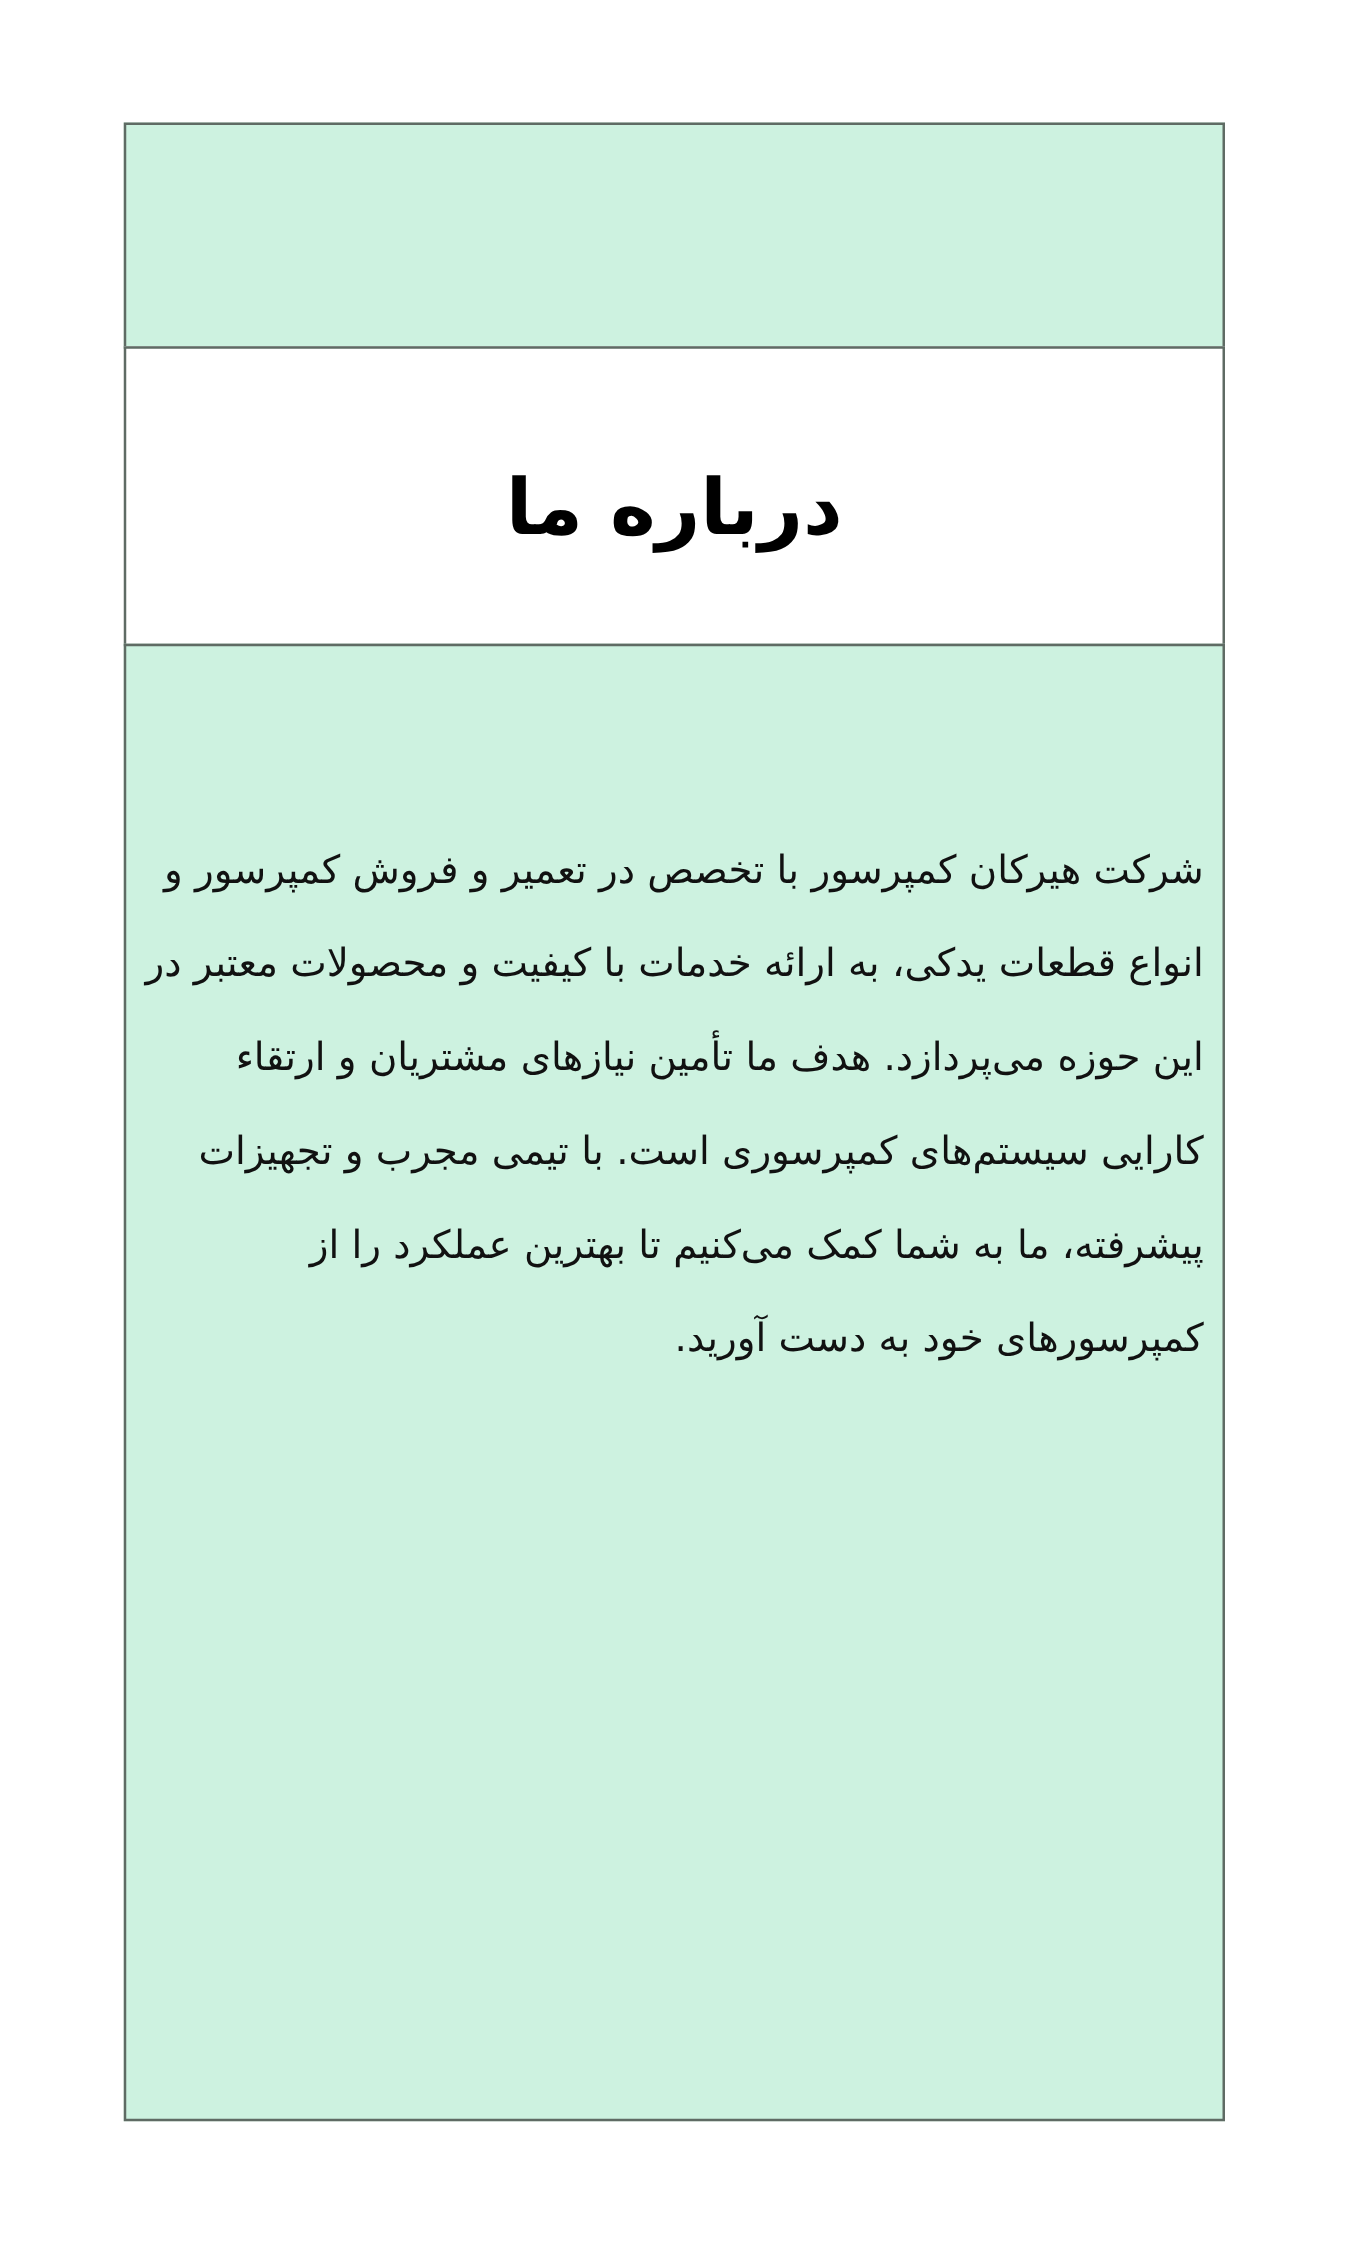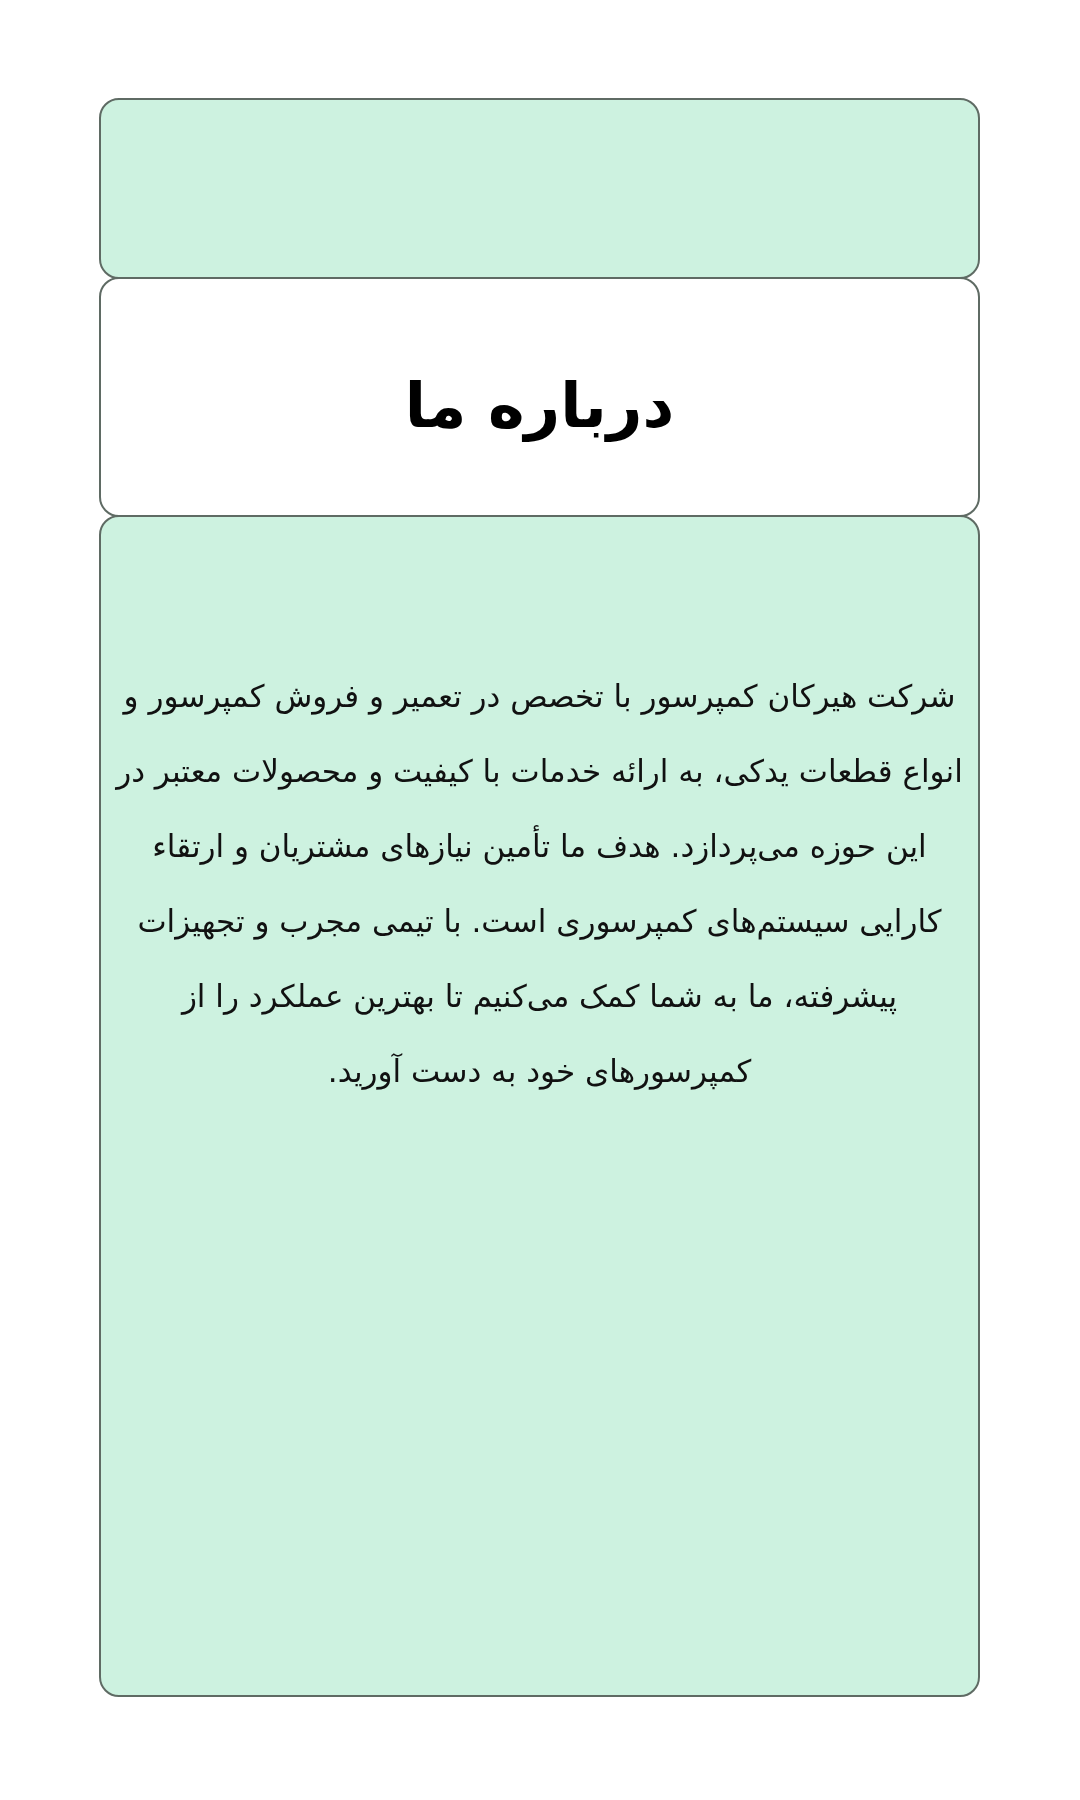--- a/index.html
+++ b/index.html
@@ -1,15 +1,15 @@
 <!DOCTYPE html>
 <html lang="fa" style="--mint: #cdf2e0; --border: #5f6b64; --ink: #111111;"><head>
 <meta charset="utf-8">
 <style>
-  * { margin: 0; padding: 0; box-sizing: border-box; border-radius: 20px; }
+  * { margin: 0; padding: 0; box-sizing: border-box; }
   html, body {
     width: 1080px;
     height: 1800px;
     background: #ffffff;
     overflow: hidden;
     font-family: "DejaVu Sans", sans-serif;
   }
   :root {
     --mint: #cdf2e0;
     --border: #5f6b64;
@@ -47,21 +47,21 @@
     line-height: 1;
     padding-top: 18px; 
   }
   .about-section {
     height: 1182px;
     background: var(--mint);
     padding: 142px 15px 0 15px;
   }
   .about-paragraph {
     direction: rtl;
-    text-align: center;
+    text-align: right;
     unicode-bidi: plaintext;
     font-size: 31px;
     line-height: 75px;
     color: var(--ink);
     width: 100%;
   }
 </style>
 </head>
 <body style="background: rgb(255, 255, 255);">
 

